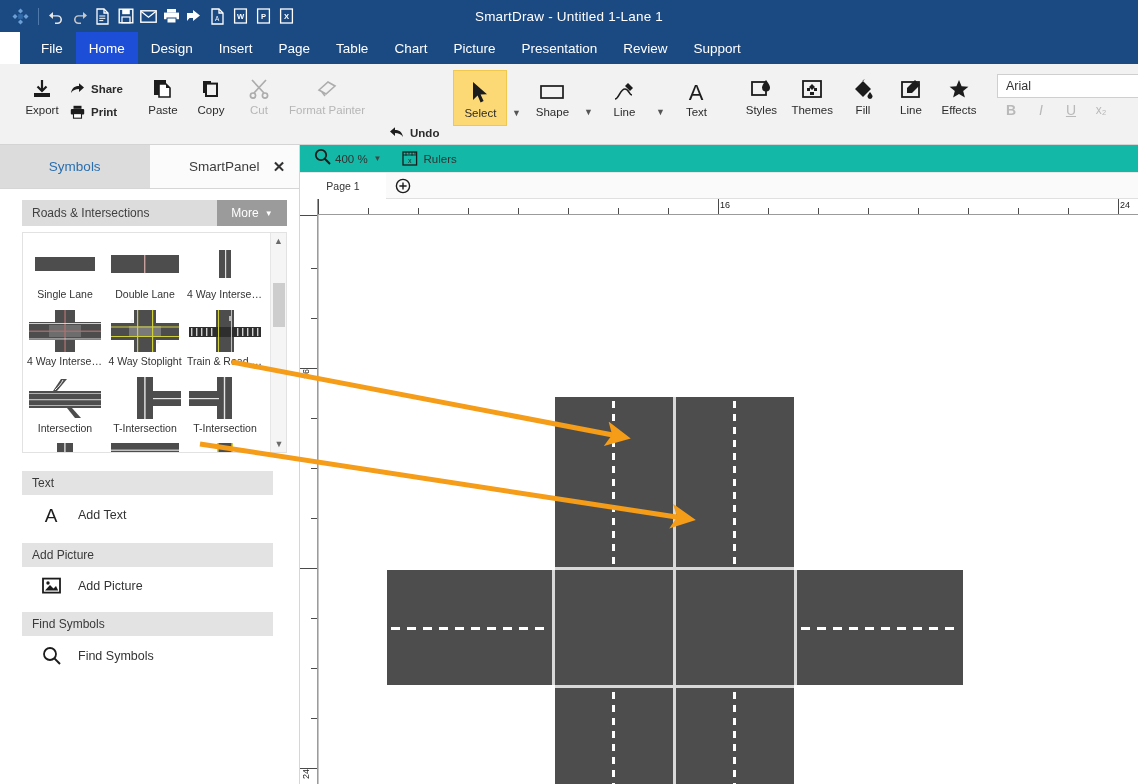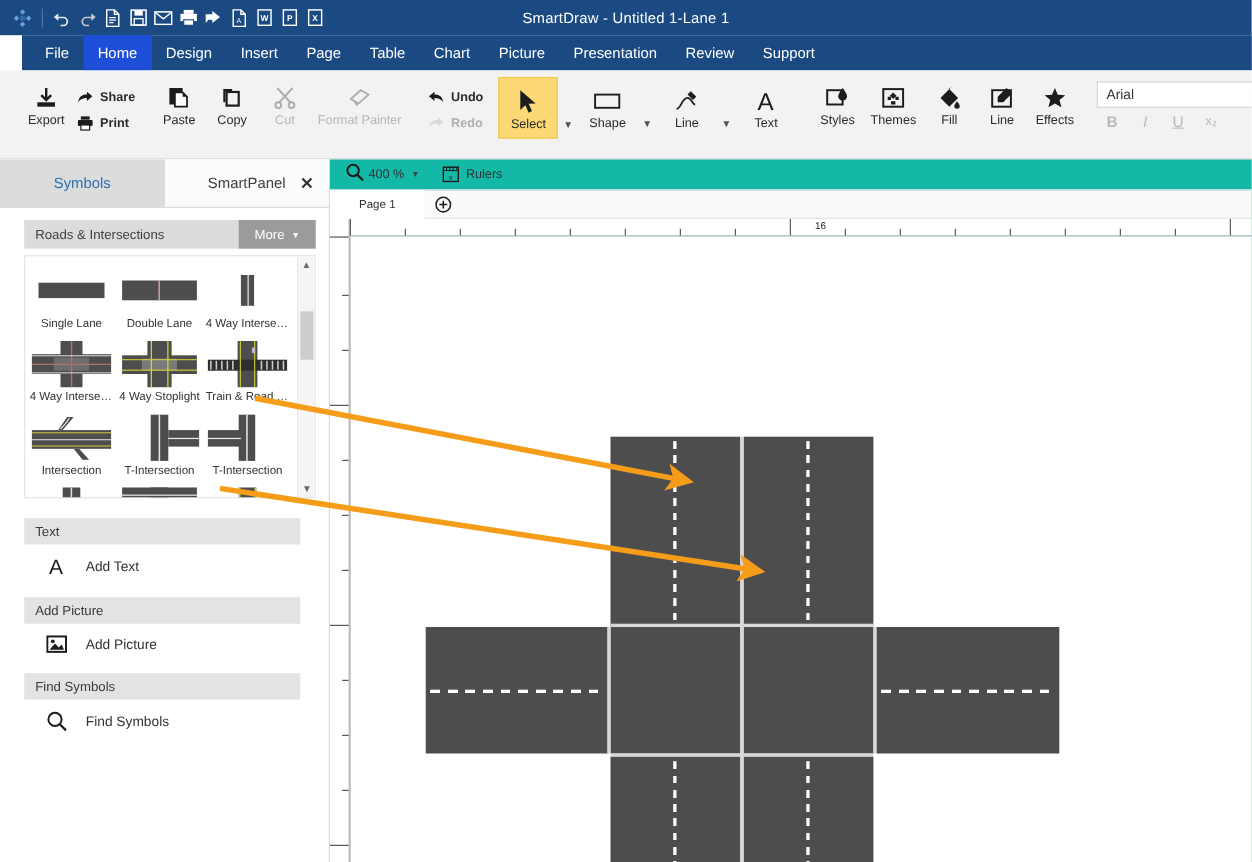--- a/index.html
+++ b/index.html
@@ -188,21 +188,21 @@
 
   .ruler-h {
     position: absolute; top: 54px; left: 0; width: 838px; height: 16px;
     background: #ffffff; border-bottom: 1px solid #9b9b9b; overflow: hidden;
   }
   .ruler-v {
     position: absolute; top: 54px; left: 0; width: 18px; height: 585px;
     background: #ffffff; border-right: 1px solid #9b9b9b; overflow: hidden;
   }
   .tickm { position: absolute; background: #4a4a4a; }
-  .rlabel { position: absolute; font-size: 9px; color: #222; margin-left: 21px; }
+  .rlabel { position: absolute; font-size: 9px; color: #222; }
   .rlabel.vert { transform: rotate(-90deg); transform-origin: left top; }
 
   .sheet {
     position: absolute; top: 70px; left: 18px; width: 820px; height: 714px;
     background: #ffffff; border-left: 1px solid #c6c6c6; overflow: hidden;
   }
 
   
   .road { position: absolute; background: #4d4d4d; }
   .road-edge { position: absolute; background: #d8d8d8; }
@@ -385,21 +385,21 @@
           <svg width="22" height="22" viewBox="0 0 22 22">
               <path d="M3 12 L12 4 L19 8 L10 16 Z" fill="none" stroke="#1c1c1c" stroke-width="1.6"></path>
               <path d="M6 14 L9 18" stroke="#1c1c1c" stroke-width="1.6"></path>
             </svg>
         </div>
         <div class="lb">Format Painter</div>
       </div>
     </div>
     <div class="rib-div"></div>
 
-    <div class="rib-group" style="padding-left:14px;">
+    <div class="rib-group" style="padding-left:14px;margin-top:44px;">
       <div class="stack">
         <div class="rib-small">
           <svg width="15" height="13" viewBox="0 0 15 13">
               <path d="M14 11 C13 5 9.5 4 6 4 V1.3 L1 5.6 L6 9.9 V7 C9.5 7 12 8 14 11 Z" fill="#1c1c1c"></path>
             </svg>
           <span>Undo</span>
         </div>
         <div class="rib-small disabled">
           <svg width="15" height="13" viewBox="0 0 15 13">
               <path d="M1 11 C2 5 5.5 4 9 4 V1.3 L14 5.6 L9 9.9 V7 C5.5 7 3 8 1 11 Z" fill="#9e9e9e"></path>

